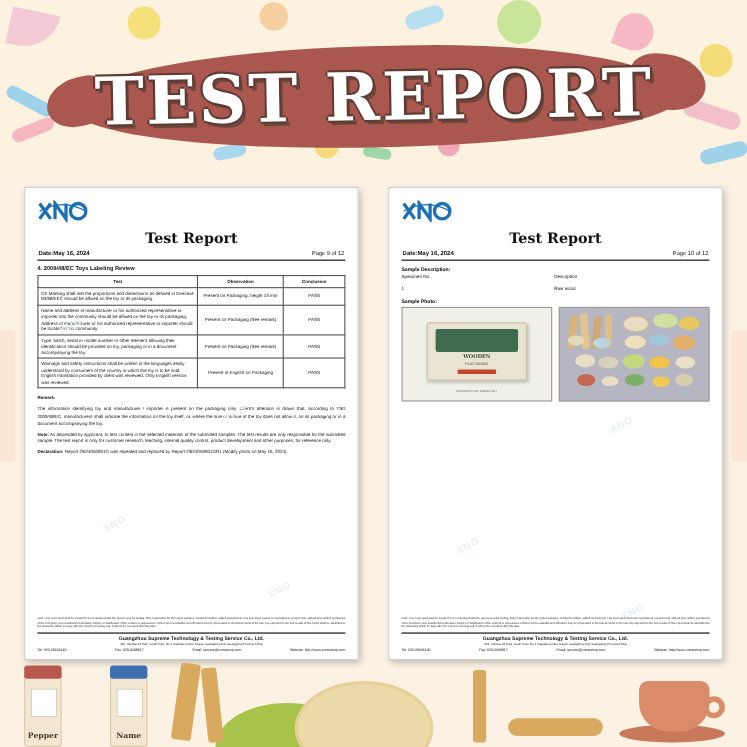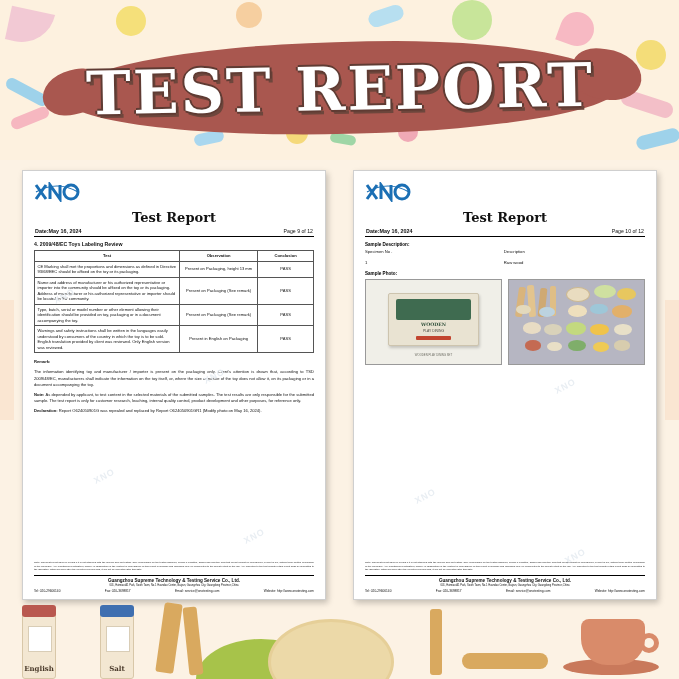--- a/index.html
+++ b/index.html
@@ -516,25 +516,25 @@
   <div class="plate"></div>
 
   <div class="spoon" style="left:160px;bottom:6px;width:18px;height=70px;height:70px;transform:rotate(8deg);"></div>
   <div class="spoon" style="left:186px;bottom:4px;width:14px;height:68px;transform:rotate(-6deg);"></div>
   <div class="spoon" style="left:430px;bottom:4px;width:12px;height:66px;"></div>
   <div class="spoon" style="left:462px;bottom:10px;width:86px;height:16px;border-radius:8px;"></div>
 
   <div class="shaker" style="left:22px;">
     <div class="cap" style="background:#b9584f;"></div>
     <div class="patt"></div>
-    <div class="lbl">English</div>
+    <div class="lbl">Pepper</div>
   </div>
 
   <div class="shaker" style="left:100px;">
     <div class="cap" style="background:#3f6fb0;"></div>
     <div class="patt"></div>
-    <div class="lbl">Salt</div>
+    <div class="lbl">Name</div>
   </div>
 
   <div class="saucer"></div>
   <div class="cup-handle"></div>
   <div class="cup"></div>
 </div>
 
 </body></html>

